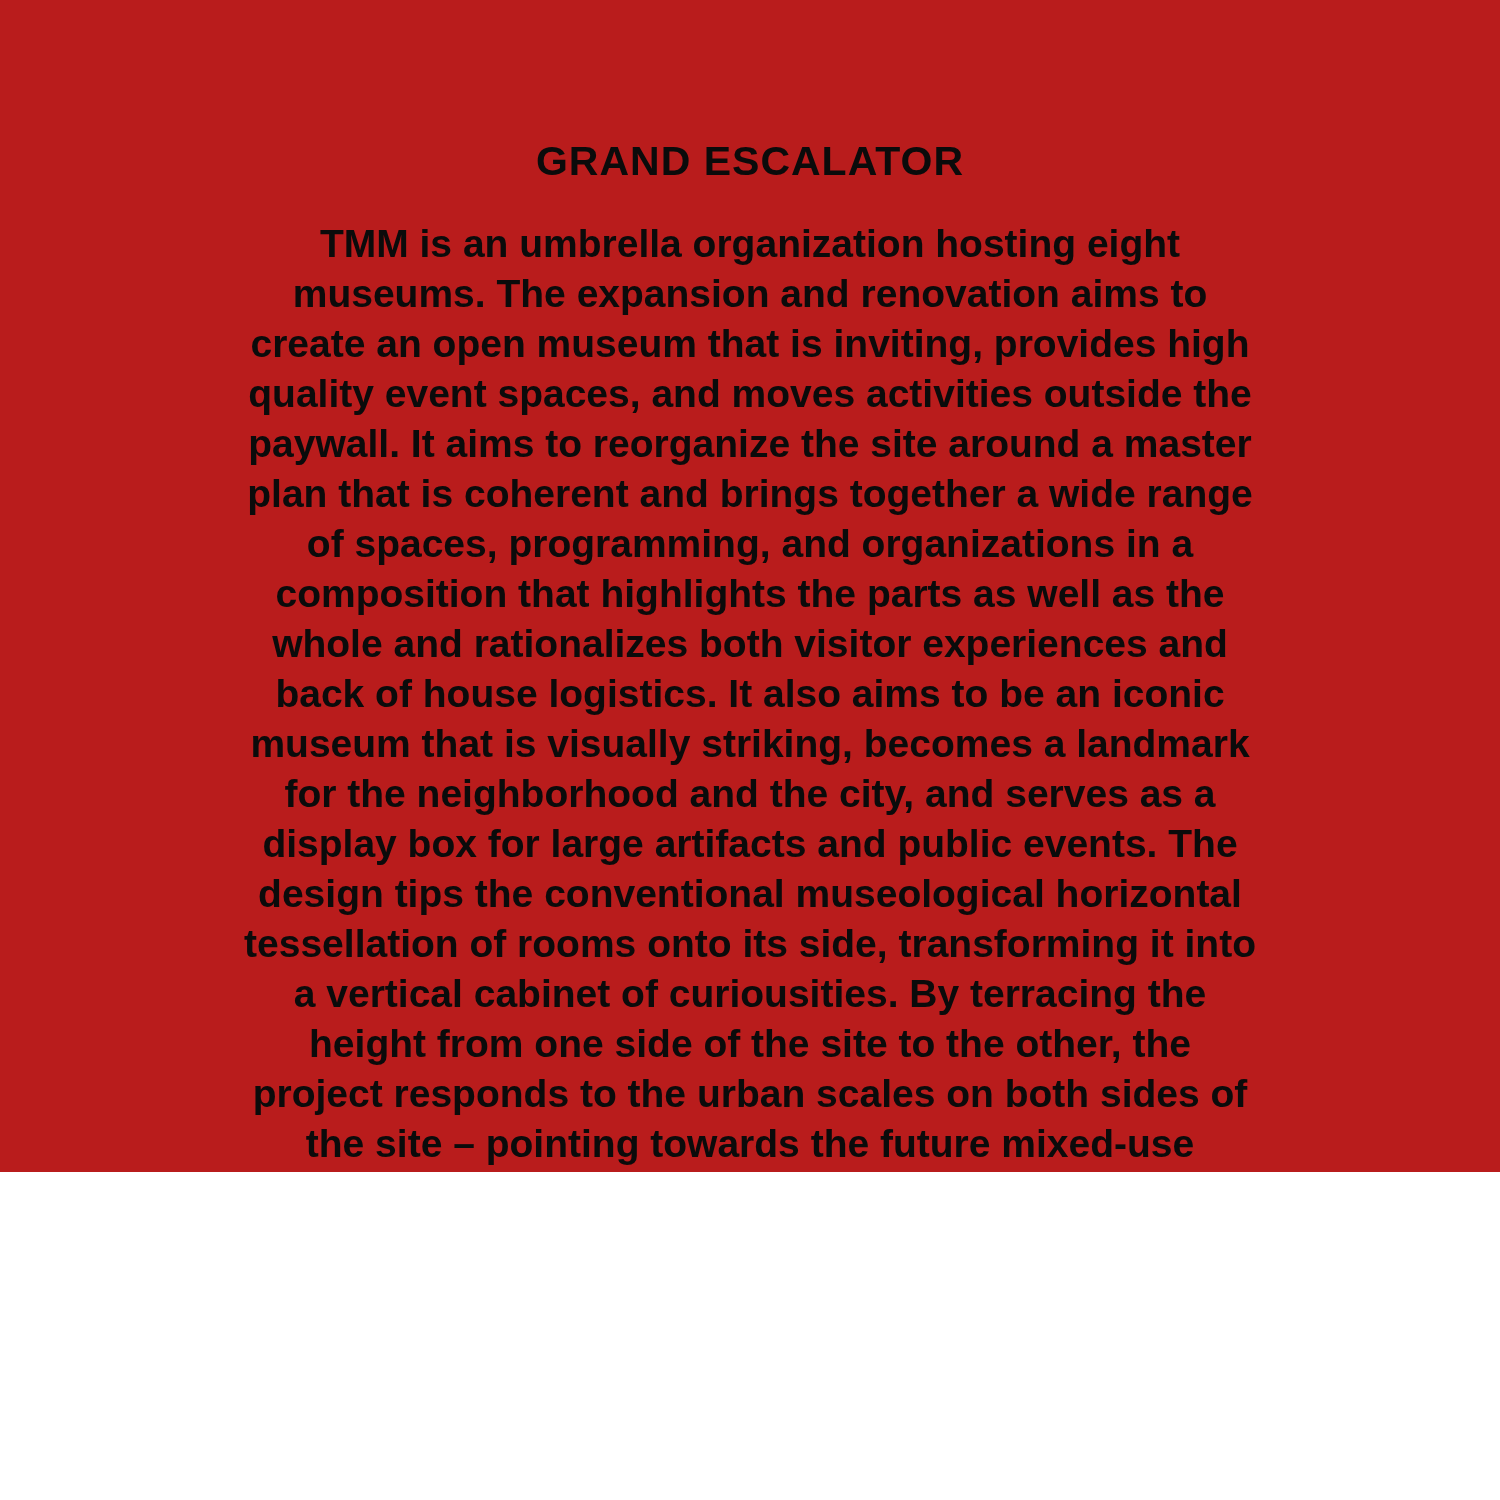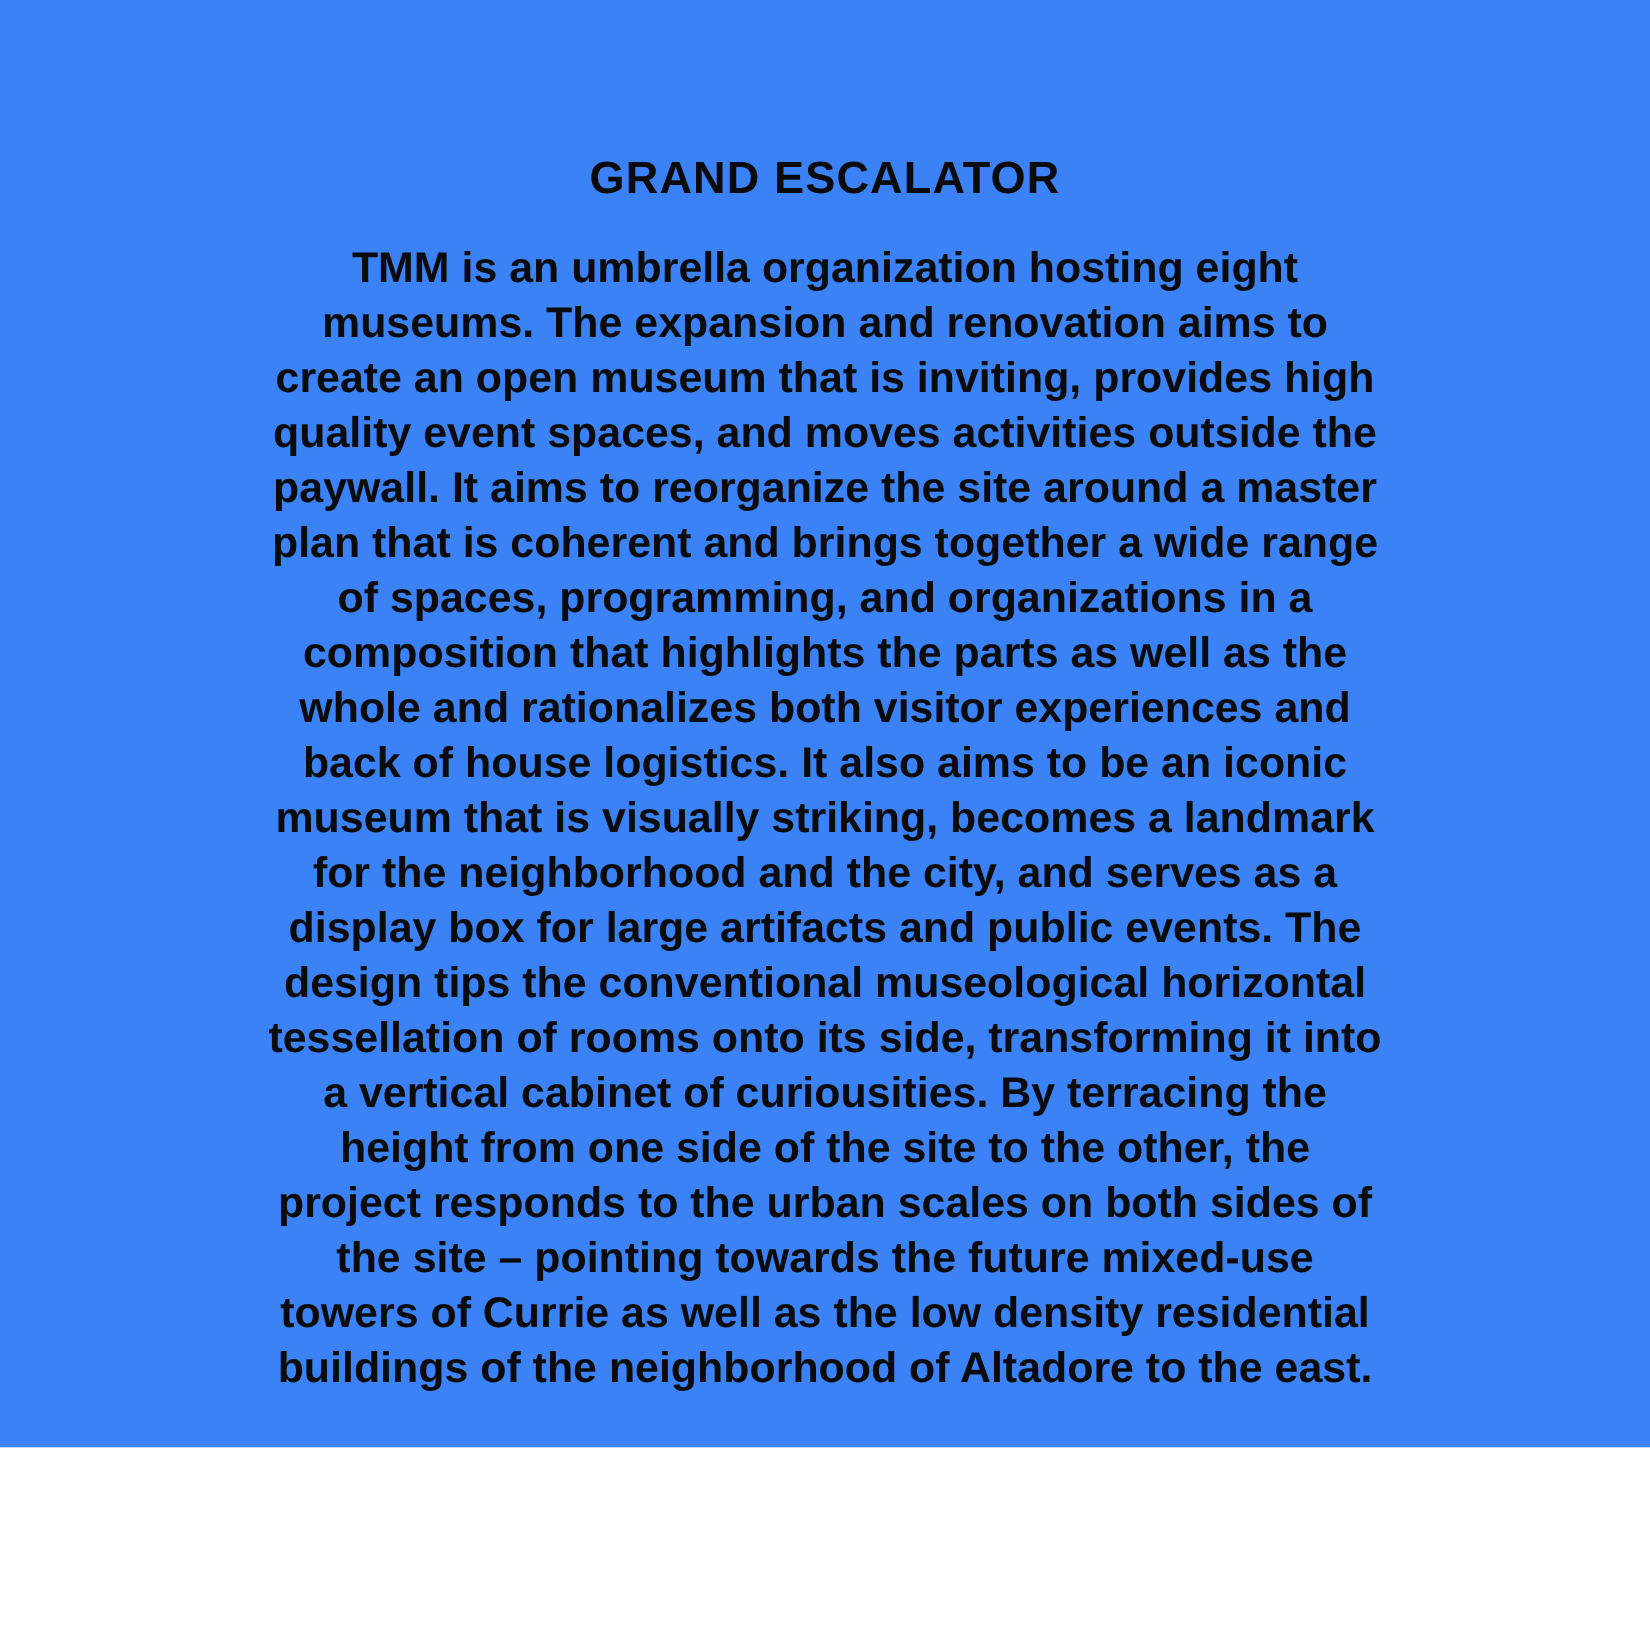--- a/index.html
+++ b/index.html
@@ -3,22 +3,22 @@
 <meta charset="utf-8">
 <style>
   html, body {
     margin: 0;
     padding: 0;
     background: #ffffff;
   }
   .page {
     position: relative;
     width: 1500px;
-    height: 1316px;
-    background: #3b82f6;
+    height: 1172px;
+    background: #b91c1c;
     font-family: "Liberation Sans", sans-serif;
     color: #0b0b0b;
     overflow: hidden;
   }
   .content {
     position: absolute;
     top: 138px;
     left: 50%;
     transform: translateX(-50%);
     width: 1020px;

